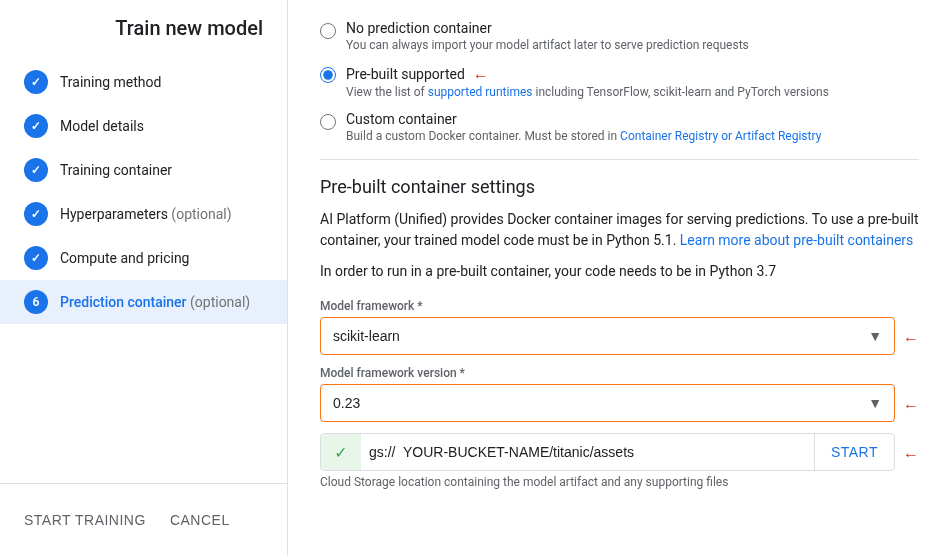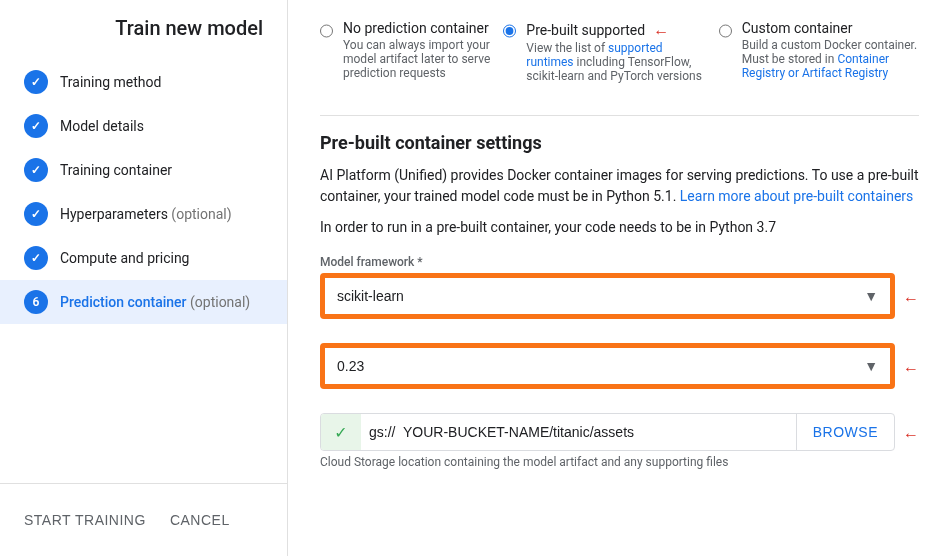--- a/index.html
+++ b/index.html
@@ -90,22 +90,23 @@
     
     .main {
       flex: 1;
       overflow-y: auto;
       padding: 20px 32px;
     }
 
     
     .radio-group {
       display: flex;
+      flex-direction: column;
       gap: 12px;
-      margin-bottom: 32px;
+      margin-bottom: 16px;
     }
     .radio-option {
       display: flex;
       align-items: flex-start;
       gap: 10px;
       cursor: pointer;
     }
     .radio-option input[type="radio"] {
       margin-top: 3px;
       accent-color: #1a73e8;
@@ -137,50 +138,50 @@
     
     .red-arrow {
       color: #d93025;
       font-size: 16px;
       display: inline-block;
     }
 
     
     .section-header {
       font-size: 18px;
-      font-weight: 700;
+      font-weight: 400;
       color: #202124;
       margin-bottom: 12px;
     }
     .section-desc {
       font-size: 14px;
       color: #202124;
       line-height: 1.5;
       margin-bottom: 8px;
     }
     .section-note {
       font-size: 14px;
       color: #202124;
       margin-bottom: 20px;
       margin-top: 12px;
     }
 
     
     .form-field {
-      margin-bottom: 24px;
+      margin-bottom: 11px;
     }
     .field-label {
       font-size: 12px;
       color: #5f6368;
       margin-bottom: 4px;
       font-weight: 500;
     }
     .select-wrapper {
       position: relative;
-      border: 5px solid #f97316;
+      border: 1px solid #f97316;
       border-radius: 4px;
       background: #fff;
     }
     .select-wrapper select {
       width: 100%;
       padding: 10px 40px 10px 12px;
       font-size: 14px;
       color: #202124;
       border: none;
       background: transparent;
@@ -360,40 +361,41 @@
           <option>TensorFlow</option>
           <option>XGBoost</option>
         </select>
         <span class="select-chevron">▼</span>
       </div>
       <span class="red-arrow">←</span>
     </div>
   </div>
 
   <div class="form-field">
+    <div class="field-label">Model framework version *</div>
     <div class="field-row">
       <div class="select-wrapper" style="flex:1">
         <select>
           <option>0.23</option>
           <option>0.22</option>
           <option>0.20</option>
         </select>
         <span class="select-chevron">▼</span>
       </div>
       <span class="red-arrow">←</span>
     </div>
   </div>
 
   <div class="form-field">
     <div class="field-row">
       <div class="model-dir-wrapper" style="flex:1">
         <div class="model-dir-checkbox">
           <span class="checkmark">✓</span>
         </div>
         <input type="text" class="model-dir-input" value="gs://  YOUR-BUCKET-NAME/titanic/assets" style="">
-        <button class="browse-btn">BROWSE</button>
+        <button class="browse-btn">START</button>
       </div>
       <span class="red-arrow">←</span>
     </div>
     <div class="field-hint">Cloud Storage location containing the model artifact and any supporting files</div>
   </div>
 
 </div>
 
 </body></html>

